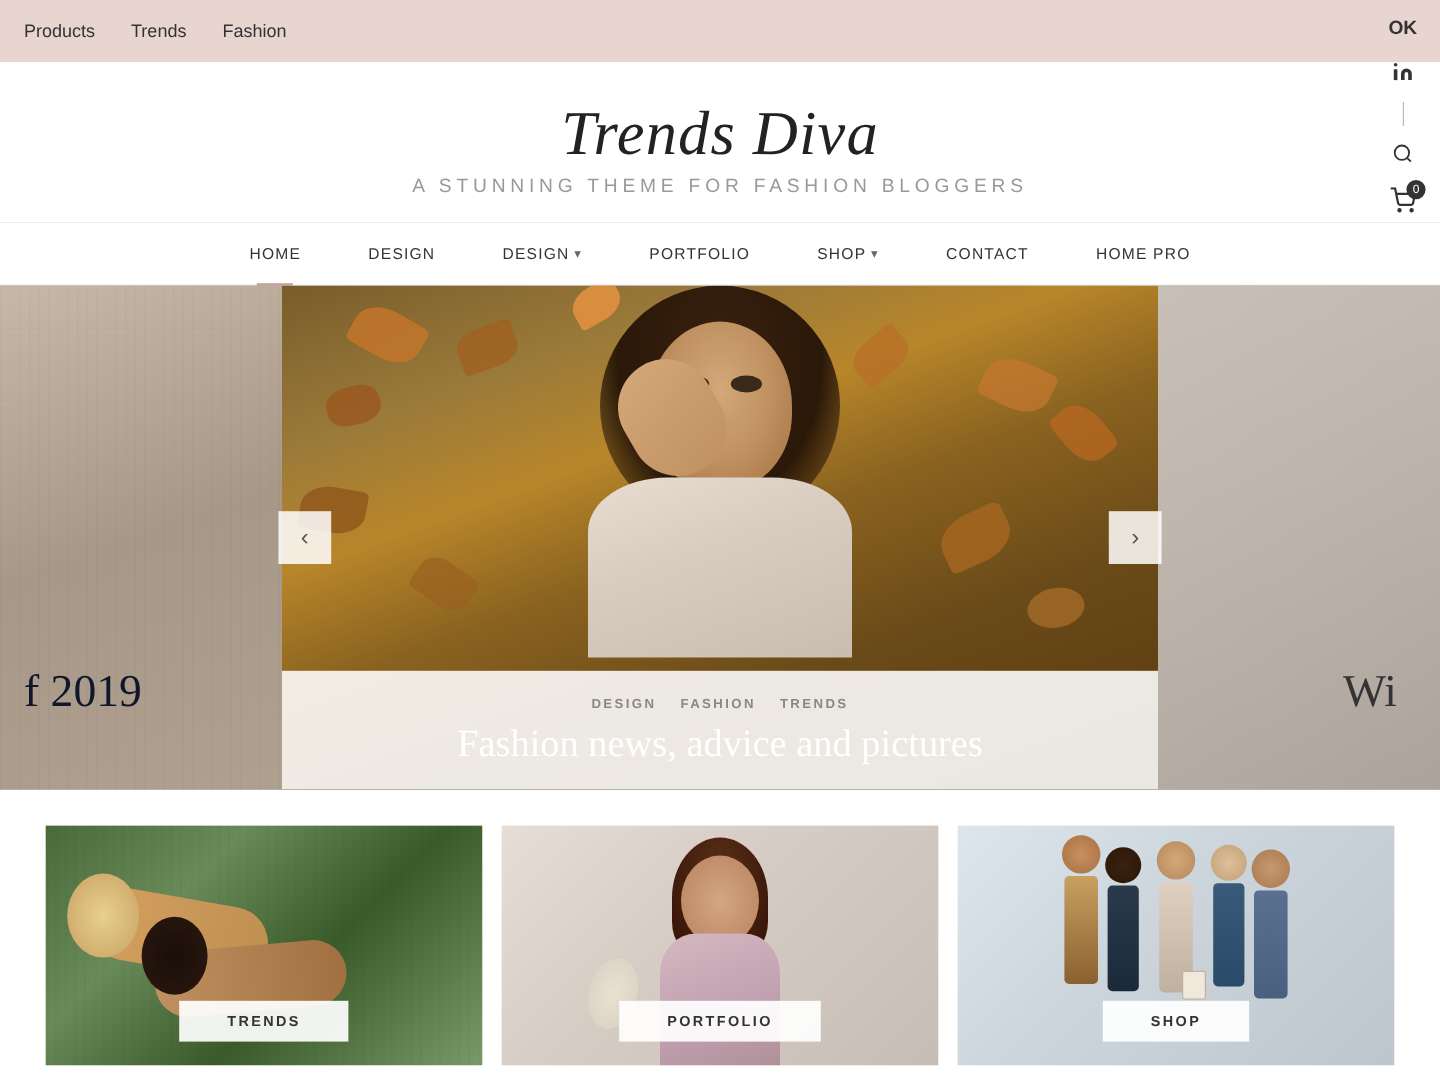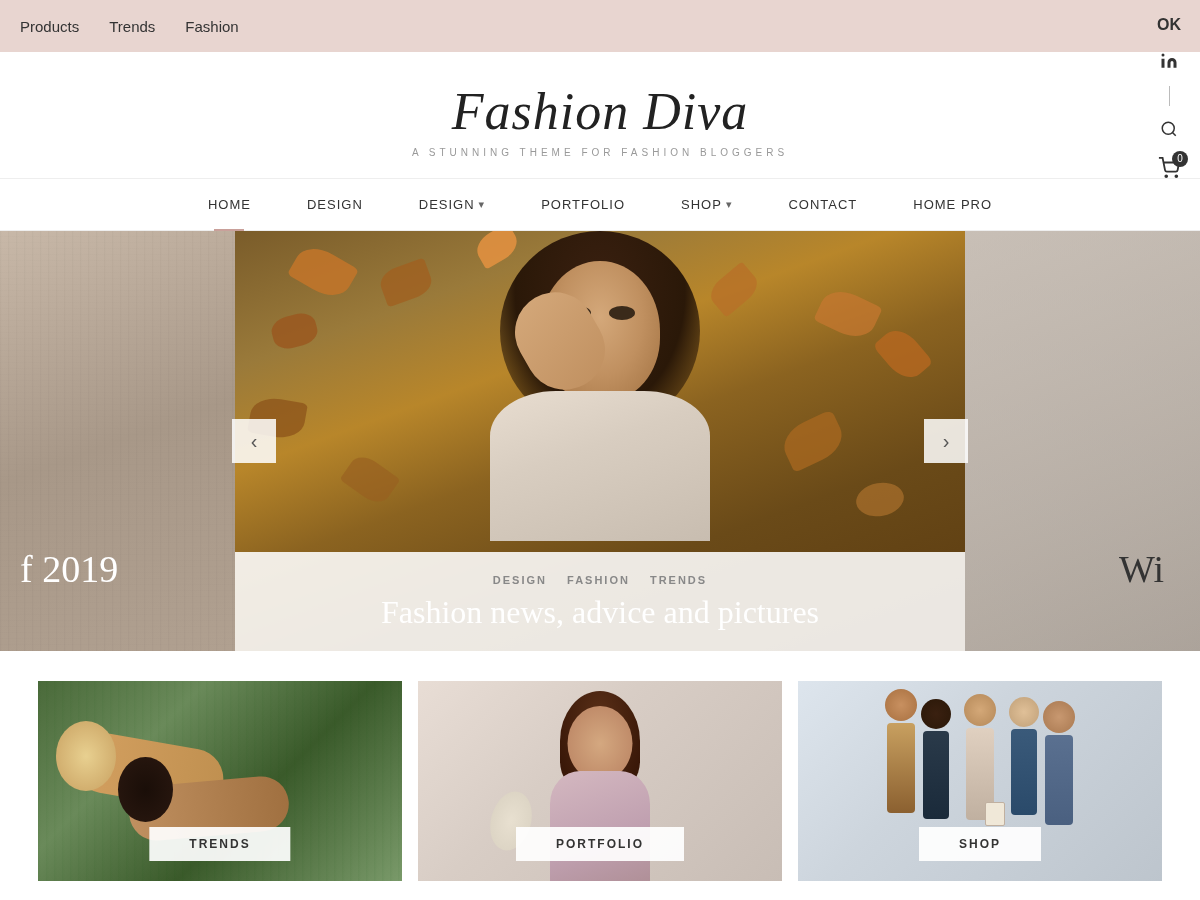--- a/index.html
+++ b/index.html
@@ -82,21 +82,21 @@
     }
     .site-title {
       font-family: 'Georgia', serif;
       font-size: 52px;
       font-weight: normal;
       color: #222;
       letter-spacing: 1px;
       font-style: italic;
     }
     .site-subtitle {
-      font-size: 10px;
+      font-size: 16px;
       letter-spacing: 4px;
       color: #999;
       margin-top: 6px;
       text-transform: uppercase;
       text-align: center;
     }
 
     
     .main-nav {
       display: flex;
@@ -197,21 +197,21 @@
       height: 100%;
       background: linear-gradient(160deg, #c8b8a8 0%, #a89888 50%, #b0a090 100%);
       position: relative;
     }
     .slider-left-text {
       position: absolute;
       bottom: 60px;
       left: 20px;
       font-family: 'Georgia', serif;
       font-size: 38px;
-      color: #ffffff;
+      color: #0f172a;
     }
 
     .slider-right-preview {
       position: absolute;
       right: 0;
       top: 0;
       width: 235px;
       height: 420px;
       overflow: hidden;
     }
@@ -355,21 +355,21 @@
           <circle cx="9" cy="21" r="1"></circle>
           <circle cx="20" cy="21" r="1"></circle>
           <path d="M1 1h4l2.68 13.39a2 2 0 0 0 2 1.61h9.72a2 2 0 0 0 2-1.61L23 6H6"></path>
         </svg>
       <div class="cart-badge">0</div>
     </div>
   </div>
 </div>
 
 <div class="site-header">
-  <div class="site-title">Fashion Diva</div>
+  <div class="site-title">Trends Diva</div>
   <div class="site-subtitle">A Stunning Theme for Fashion Bloggers</div>
 </div>
 
 <nav class="main-nav">
   <a class="nav-item active">HOME</a>
   <a class="nav-item">DESIGN</a>
   <a class="nav-item">
     <span>DESIGN</span>
     <span class="nav-arrow">▾</span>
   </a>

